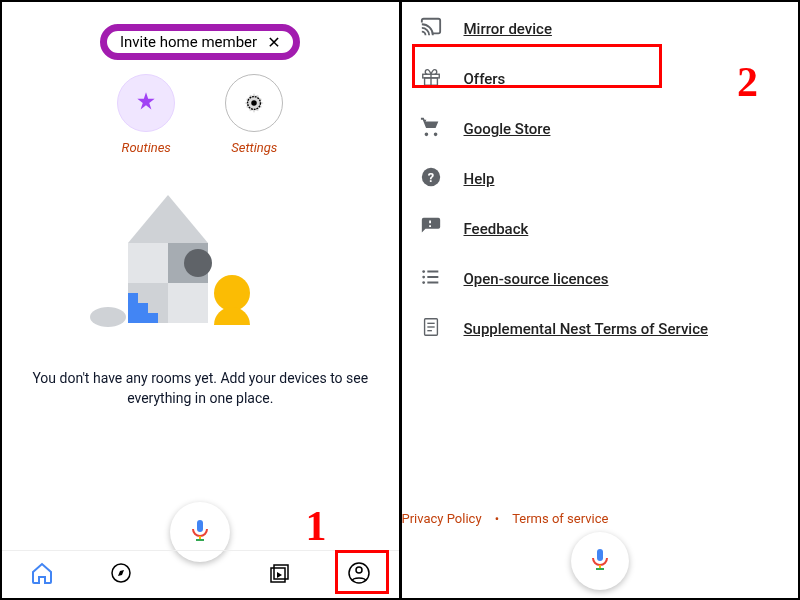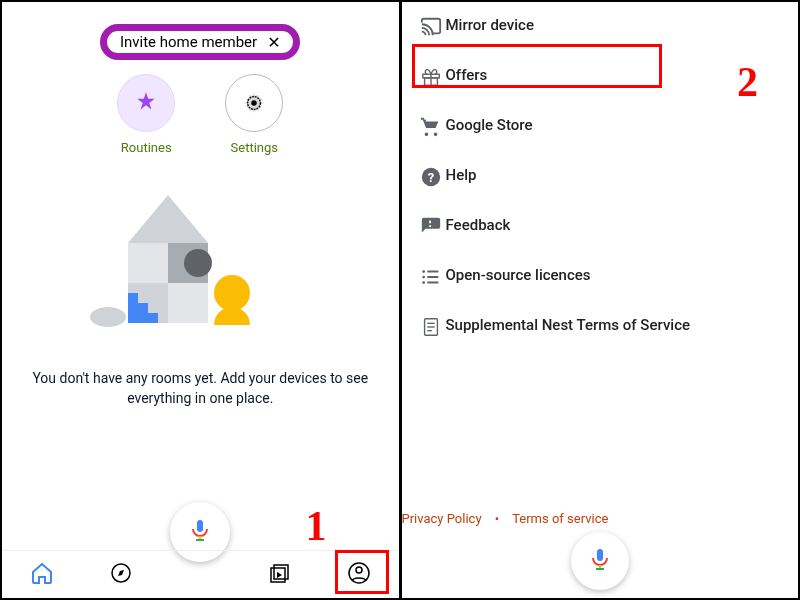--- a/index.html
+++ b/index.html
@@ -7,31 +7,31 @@
   .wrap { display: flex; width: 800px; height: 600px; border: 2px solid #000; }
   .panel { flex: 1; position: relative; background: #fff; overflow: hidden; }
   .divider { width: 3px; background: #000; }
   
   .invite-chip { margin: 22px auto 14px; width: 200px; height: 36px; border: 7px solid #a21caf; border-radius: 18px; display: flex; align-items: center; justify-content: center; gap: 10px; font-size: 15px; }
   .invite-x { font-size: 16px; }
   .actions { display: flex; justify-content: center; gap: 28px; margin-top: 8px; }
   .act { display: flex; flex-direction: column; align-items: center; width: 80px; }
   .circle { width: 58px; height: 58px; border-radius: 50%; border: 1px solid #bbb; display: flex; align-items: center; justify-content: center; margin-bottom: 8px; }
   .circle.purple { background: #f0e6ff; border: 1px solid #e6d4ff; }
-  .act-label { font-size: 13px; color: #4d7c0f; }
+  .act-label { font-size: 13px; color: #c2410c; font-style: italic; }
   .illus { margin: 30px auto 0; width: 220px; height: 160px; position: relative; }
   .center-text { text-align: center; font-size: 14px; color: #0f172a; margin: 24px 22px 0; line-height: 1.4; }
   .mic-btn { position: absolute; bottom: 36px; left: 50%; transform: translateX(-50%); width: 60px; height: 60px; border-radius: 50%; background: #fff; box-shadow: 0 2px 6px rgba(0,0,0,0.25); display: flex; align-items: center; justify-content: center; }
   .bottom-nav { position: absolute; bottom: 0; left: 0; right: 0; height: 48px; border-top: 1px solid #eee; display: flex; align-items: center; justify-content: space-around; }
   .nav-item { width: 28px; height: 28px; display: flex; align-items: center; justify-content: center; }
   .red-box { position: absolute; border: 3px solid #f00; }
   .red-num { position: absolute; color: #f00; font-size: 42px; font-weight: bold; font-family: Georgia, serif; }
   
   .section-title { font-size: 14px; color: #666; padding: 14px 18px 10px; }
-  .menu-item { display: flex; align-items: flex-start; gap: 4px; padding: 14px 18px; font-size: 15px; color: #222; font-weight: 500; }
+  .menu-item { display: flex; align-items: flex-end; gap: 22px; padding: 14px 18px; font-size: 15px; color: #222; font-weight: 500; text-decoration: underline; }
   .menu-icon { width: 22px; height: 22px; display: flex; align-items: center; justify-content: center; color: #5f6368; }
   .footer-links { position: absolute; bottom: 72px; left: 0; right: 0; text-align: left; font-size: 13px; color: #c2410c; }
   .footer-links span.dot { margin: 0 10px; }
   .mic-btn-right { position: absolute; bottom: 8px; left: 50%; transform: translateX(-50%); width: 58px; height: 58px; border-radius: 50%; background: #fff; box-shadow: 0 2px 6px rgba(0,0,0,0.25); display: flex; align-items: center; justify-content: center; }
 </style>
 </head>
 <body>
 
 <div class="wrap">
 

